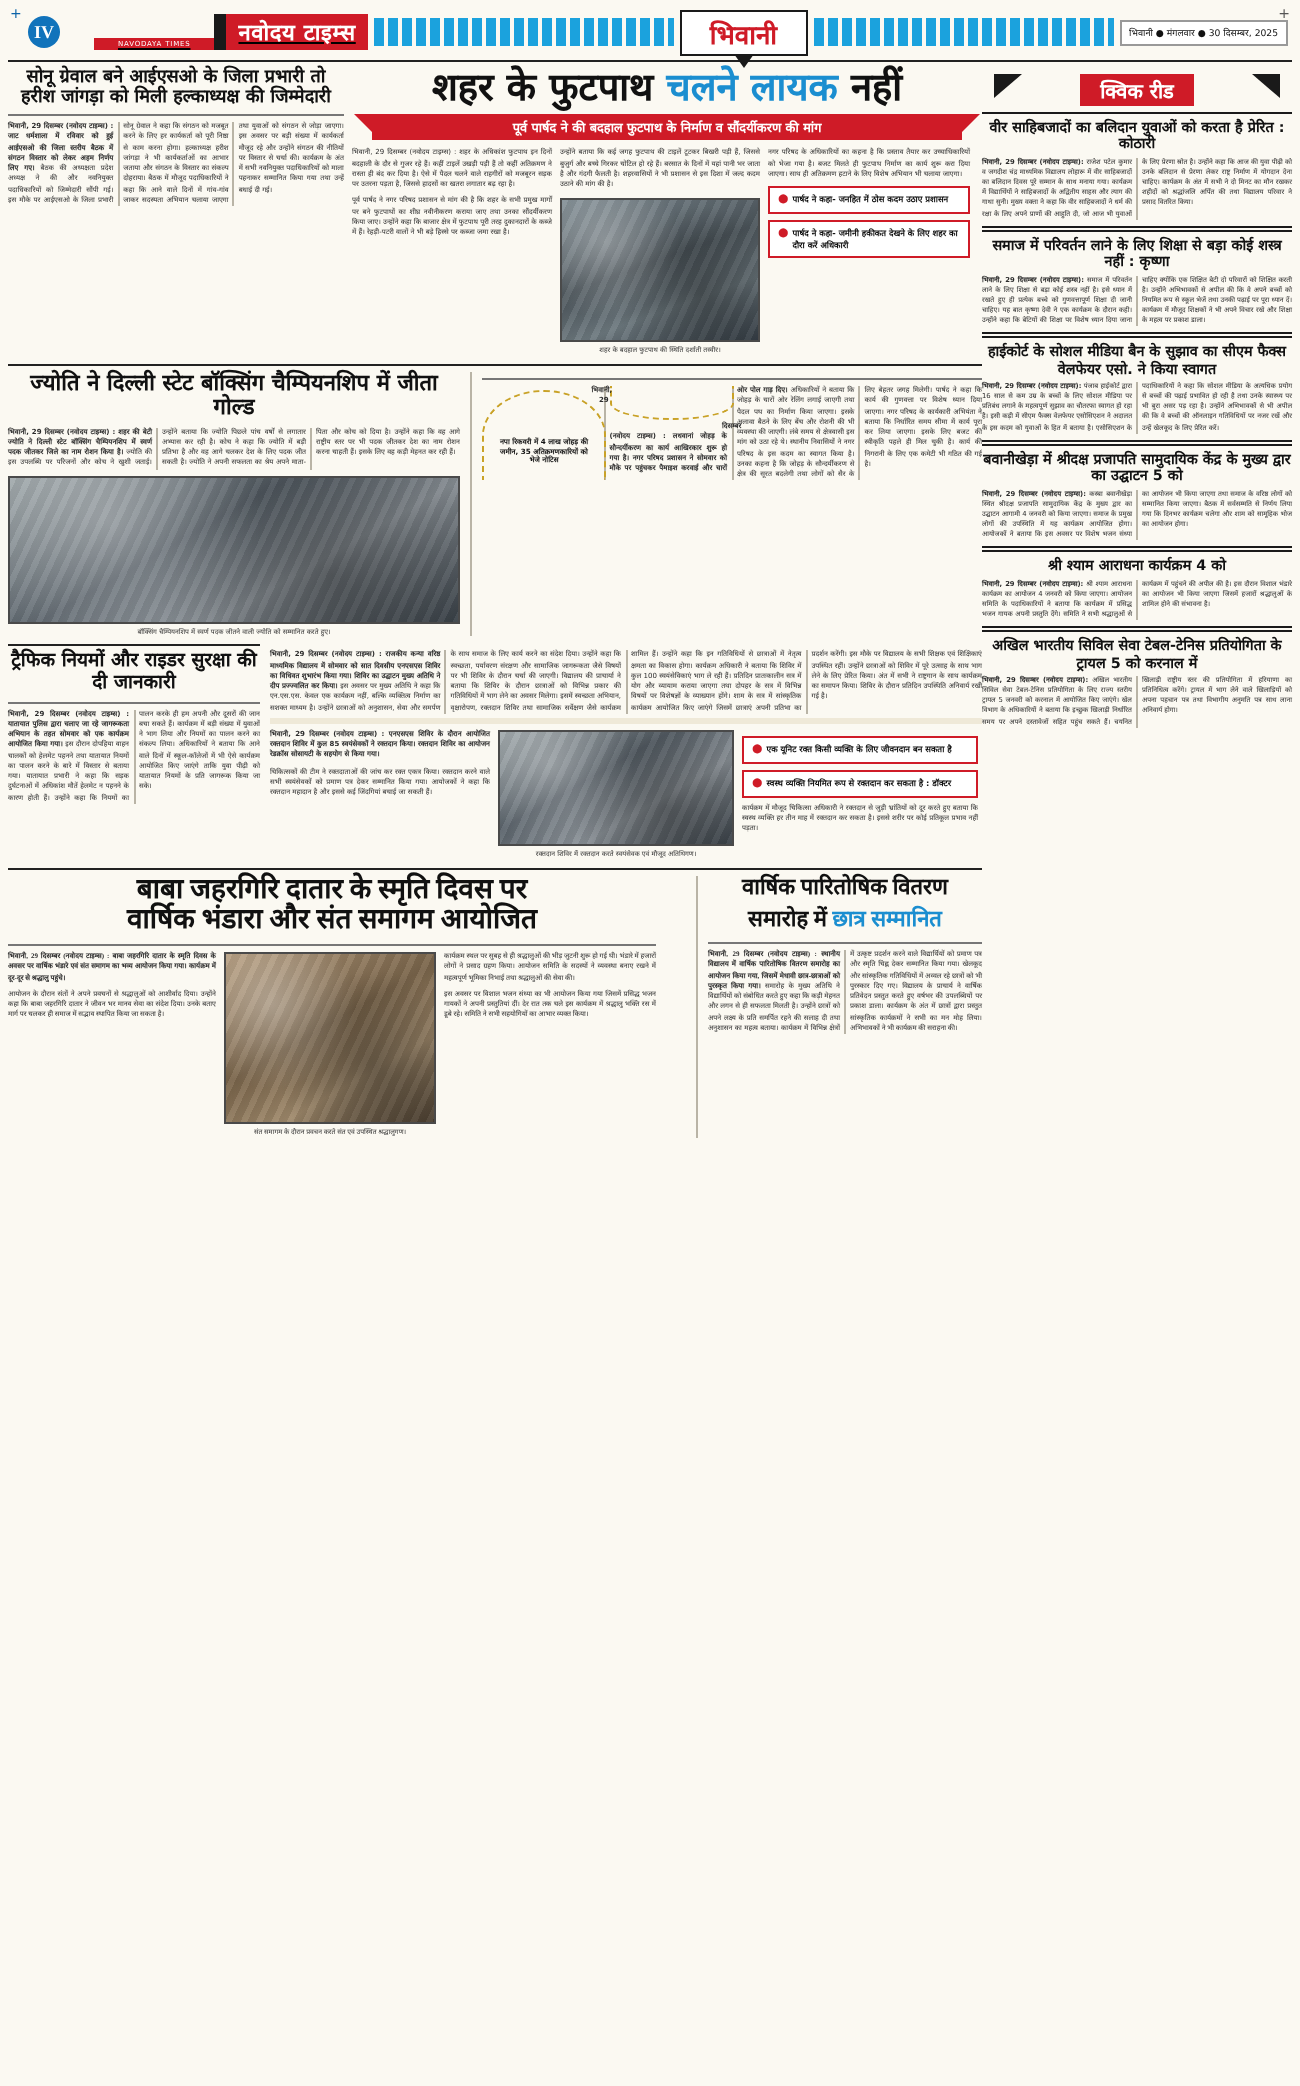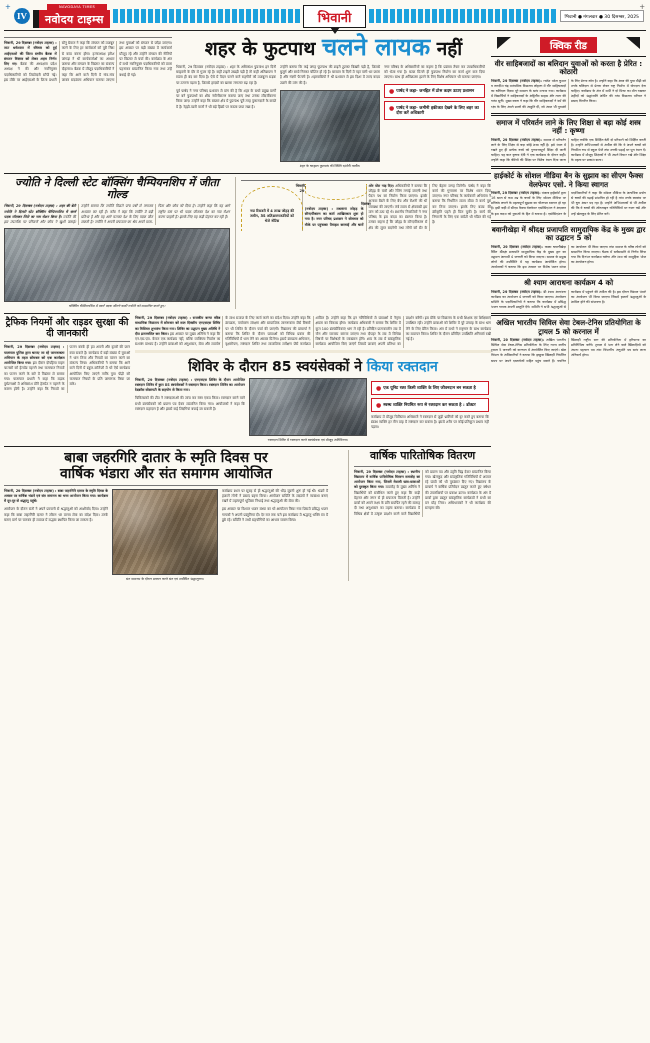--- a/index.html
+++ b/index.html
@@ -12,21 +12,21 @@
   }
   .page { width:650px; height:1043px; position:relative; padding:0 4px; }
 
   
   .masthead { height:30px; display:flex; align-items:center; gap:3px; padding:4px 2px 2px 2px; position:relative; }
   .reg-mark { position:absolute; left:1px; top:3px; font-size:7px; color:#0b63a8; }
   .reg-mark-r { position:absolute; right:1px; top:3px; font-size:7px; color:#555; }
   .iv-badge { width:16px; height:16px; border-radius:50%; background:#1173bb; color:#fff;
               font-size:9px; font-weight:bold; display:flex; align-items:center; justify-content:center;
               margin-left:8px; font-family:"Liberation Serif", serif; }
-  .logo-block { display:flex; flex-direction:column; align-items:flex-start; }
+  .logo-block { display:flex; align-items:flex-end;text-decoration:underline; }
   .logo-top { background:#cf1b27; color:#fff; font-size:3.5px; letter-spacing:.4px;
               padding:1px 12px; margin-left:14px; }
   .logo-main { background:#cf1b27; color:#fff; font-weight:bold; font-size:11px;
                padding:1px 6px 2px 6px; letter-spacing:.3px; border-left:6px solid #1a1a1a; }
   .bar-strip { flex:1; height:14px; background:repeating-linear-gradient(90deg,#1ba2dd 0 5px,#fbf9f2 5px 7px); }
   .city-tab { background:#fff; border:1.5px solid #1a1a1a; padding:1px 14px; position:relative; }
   .city-tab span { color:#cf1b27; font-weight:bold; font-size:13px; }
   .city-tab:after { content:""; position:absolute; left:50%; bottom:-7px; margin-left:-5px;
                     width:0;height:0;border-left:5px solid transparent;border-right:5px solid transparent;
                     border-top:7px solid #1a1a1a; }
@@ -180,31 +180,33 @@
       <div class="rc-body cols2" style="margin-top:2px;">
         <span style="font-weight:bold;">भिवानी, 29 दिसम्बर (नवोदय टाइम्स):</span>
         <span>अखिल भारतीय सिविल सेवा टेबल-टेनिस प्रतियोगिता के लिए राज्य स्तरीय ट्रायल 5 जनवरी को करनाल में आयोजित किए जाएंगे। खेल विभाग के अधिकारियों ने बताया कि इच्छुक खिलाड़ी निर्धारित समय पर अपने दस्तावेजों सहित पहुंच सकते हैं। चयनित खिलाड़ी राष्ट्रीय स्तर की प्रतियोगिता में हरियाणा का प्रतिनिधित्व करेंगे। ट्रायल में भाग लेने वाले खिलाड़ियों को अपना पहचान पत्र तथा विभागीय अनुमति पत्र साथ लाना अनिवार्य होगा।</span>
       </div>
     </div>
   </div>
 
   <div class="lead-wrap" style="margin-top:3px;">
 
     <div class="lead-left">
+      <div class="hl sec-head-c" style="font-size:9px;">सोनू ग्रेवाल बने आईएसओ के जिला प्रभारी तो हरीश जांगड़ा को मिली हल्काध्यक्ष की जिम्मेदारी</div>
       <div class="rule-thin" style="margin:3px 0;"></div>
       <div class="cols3 body-txt">
         <span style="font-weight:bold;">भिवानी, 29 दिसम्बर (नवोदय टाइम्स) : जाट धर्मशाला में रविवार को हुई आईएसओ की जिला स्तरीय बैठक में संगठन विस्तार को लेकर अहम निर्णय लिए गए।</span>
         <span>बैठक की अध्यक्षता प्रदेश अध्यक्ष ने की और नवनियुक्त पदाधिकारियों को जिम्मेदारी सौंपी गई। इस मौके पर आईएसओ के जिला प्रभारी सोनू ग्रेवाल ने कहा कि संगठन को मजबूत करने के लिए हर कार्यकर्ता को पूरी निष्ठा से काम करना होगा। हल्काध्यक्ष हरीश जांगड़ा ने भी कार्यकर्ताओं का आभार जताया और संगठन के विस्तार का संकल्प दोहराया। बैठक में मौजूद पदाधिकारियों ने कहा कि आने वाले दिनों में गांव-गांव जाकर सदस्यता अभियान चलाया जाएगा तथा युवाओं को संगठन से जोड़ा जाएगा। इस अवसर पर बड़ी संख्या में कार्यकर्ता मौजूद रहे और उन्होंने संगठन की नीतियों पर विस्तार से चर्चा की। कार्यक्रम के अंत में सभी नवनियुक्त पदाधिकारियों को माला पहनाकर सम्मानित किया गया तथा उन्हें बधाई दी गई।</span>
       </div>
     </div>
 
     <div class="lead-mid">
       <div class="sec-head-c">
-        <span class="hl" style="font-size:19px;">शहर के फुटपाथ </span><span class="hl hl-blue" style="font-size:24px;">चलने लायक</span><span class="hl" style="font-size:19px;"> नहीं</span>
-      </div>
+        <span class="hl" style="font-size:19px;">शहर के फुटपाथ </span><span class="hl hl-blue" style="font-size:19px;">चलने लायक</span><span class="hl" style="font-size:19px;"> नहीं</span>
+      </div>
+      <div class="kicker-red">पूर्व पार्षद ने की बदहाल फुटपाथ के निर्माण व सौंदर्यीकरण की मांग</div>
 
       <div style="display:flex; gap:4px; margin-top:4px;">
         <div style="width:100px;">
           <div class="body-txt">भिवानी, 29 दिसम्बर (नवोदय टाइम्स) : शहर के अधिकांश फुटपाथ इन दिनों बदहाली के दौर से गुजर रहे हैं। कहीं टाइलें उखड़ी पड़ी हैं तो कहीं अतिक्रमण ने रास्ता ही बंद कर दिया है। ऐसे में पैदल चलने वाले राहगीरों को मजबूरन सड़क पर उतरना पड़ता है, जिससे हादसों का खतरा लगातार बढ़ रहा है।</div>
           <div class="body-txt" style="margin-top:3px;">पूर्व पार्षद ने नगर परिषद प्रशासन से मांग की है कि शहर के सभी प्रमुख मार्गों पर बने फुटपाथों का शीघ्र नवीनीकरण कराया जाए तथा उनका सौंदर्यीकरण किया जाए। उन्होंने कहा कि बाजार क्षेत्र में फुटपाथ पूरी तरह दुकानदारों के कब्जे में हैं। रेहड़ी-पटरी वालों ने भी बड़े हिस्से पर कब्जा जमा रखा है।</div>
         </div>
         <div style="width:100px;">
           <div class="body-txt">उन्होंने बताया कि कई जगह फुटपाथ की टाइलें टूटकर बिखरी पड़ी हैं, जिससे बुजुर्ग और बच्चे गिरकर चोटिल हो रहे हैं। बरसात के दिनों में यहां पानी भर जाता है और गंदगी फैलती है। शहरवासियों ने भी प्रशासन से इस दिशा में जल्द कदम उठाने की मांग की है।</div>
           <div class="photo" style="height:72px; margin-top:4px;"></div>
           <div class="cap" style="margin-top:2px;">शहर के बदहाल फुटपाथ की स्थिति दर्शाती तस्वीर।</div>
@@ -225,21 +227,21 @@
           </div>
         </div>
       </div>
     </div>
   </div>
 
   <div class="rule" style="margin-top:4px; width:487px;"></div>
 
   <div style="display:flex; gap:5px; margin-top:3px; width:487px;">
 
-    <div style="width:226px;font-style:italic;">
+    <div style="width:226px;">
       <div class="hl sec-head-c" style="font-size:11px;">ज्योति ने दिल्ली स्टेट बॉक्सिंग चैम्पियनशिप में जीता गोल्ड</div>
       <div class="cols3 body-txt" style="margin-top:3px;">
         <span style="font-weight:bold;">भिवानी, 29 दिसम्बर (नवोदय टाइम्स) : शहर की बेटी ज्योति ने दिल्ली स्टेट बॉक्सिंग चैम्पियनशिप में स्वर्ण पदक जीतकर जिले का नाम रोशन किया है।</span>
         <span>ज्योति की इस उपलब्धि पर परिजनों और कोच ने खुशी जताई। उन्होंने बताया कि ज्योति पिछले पांच वर्षों से लगातार अभ्यास कर रही है। कोच ने कहा कि ज्योति में बड़ी प्रतिभा है और वह आगे चलकर देश के लिए पदक जीत सकती है।</span>
         <span>ज्योति ने अपनी सफलता का श्रेय अपने माता-पिता और कोच को दिया है। उन्होंने कहा कि वह आगे राष्ट्रीय स्तर पर भी पदक जीतकर देश का नाम रोशन करना चाहती हैं। इसके लिए वह कड़ी मेहनत कर रही हैं।</span>
       </div>
       <div class="photo people" style="height:74px; margin-top:3px;"></div>
       <div class="cap" style="margin-top:2px;">बॉक्सिंग चैम्पियनशिप में स्वर्ण पदक जीतने वाली ज्योति को सम्मानित करते हुए।</div>
     </div>
 
@@ -271,23 +273,20 @@
       <div class="cols4 body-txt" style="margin-top:3px;">
         <span style="font-weight:bold;">भिवानी, 29 दिसम्बर (नवोदय टाइम्स) : राजकीय कन्या वरिष्ठ माध्यमिक विद्यालय में सोमवार को सात दिवसीय एनएसएस शिविर का विधिवत शुभारंभ किया गया। शिविर का उद्घाटन मुख्य अतिथि ने दीप प्रज्ज्वलित कर किया।</span>
         <span>इस अवसर पर मुख्य अतिथि ने कहा कि एन.एस.एस. केवल एक कार्यक्रम नहीं, बल्कि व्यक्तित्व निर्माण का सशक्त माध्यम है। उन्होंने छात्राओं को अनुशासन, सेवा और समर्पण के साथ समाज के लिए कार्य करने का संदेश दिया। उन्होंने कहा कि स्वच्छता, पर्यावरण संरक्षण और सामाजिक जागरूकता जैसे विषयों पर भी शिविर के दौरान चर्चा की जाएगी।</span>
         <span>विद्यालय की प्राचार्या ने बताया कि शिविर के दौरान छात्राओं को विभिन्न प्रकार की गतिविधियों में भाग लेने का अवसर मिलेगा। इसमें स्वच्छता अभियान, वृक्षारोपण, रक्तदान शिविर तथा सामाजिक सर्वेक्षण जैसे कार्यक्रम शामिल हैं। उन्होंने कहा कि इन गतिविधियों से छात्राओं में नेतृत्व क्षमता का विकास होगा।</span>
         <span>कार्यक्रम अधिकारी ने बताया कि शिविर में कुल 100 स्वयंसेविकाएं भाग ले रही हैं। प्रतिदिन प्रातःकालीन सत्र में योग और व्यायाम कराया जाएगा तथा दोपहर के सत्र में विभिन्न विषयों पर विशेषज्ञों के व्याख्यान होंगे। शाम के सत्र में सांस्कृतिक कार्यक्रम आयोजित किए जाएंगे जिसमें छात्राएं अपनी प्रतिभा का प्रदर्शन करेंगी।</span>
         <span>इस मौके पर विद्यालय के सभी शिक्षक एवं शिक्षिकाएं उपस्थित रहीं। उन्होंने छात्राओं को शिविर में पूरे उत्साह के साथ भाग लेने के लिए प्रेरित किया। अंत में सभी ने राष्ट्रगान के साथ कार्यक्रम का समापन किया। शिविर के दौरान प्रतिदिन उपस्थिति अनिवार्य रखी गई है।</span>
       </div>
 
       <div style="background:#efe9d8; height:3px; margin-top:2px;"></div>
 
-      <div class="sec-head-c" style="margin-top:3px;">
-        <span class="hl" style="font-size:14px;">शिविर के दौरान 85 स्वयंसेवकों ने </span><span class="hl hl-blue" style="font-size:14px;">किया रक्तदान</span>
-      </div>
 
       <div style="display:flex; gap:4px; margin-top:3px;">
         <div style="width:110px;">
           <div class="body-txt" style="font-weight:bold;">भिवानी, 29 दिसम्बर (नवोदय टाइम्स) : एनएसएस शिविर के दौरान आयोजित रक्तदान शिविर में कुल 85 स्वयंसेवकों ने रक्तदान किया। रक्तदान शिविर का आयोजन रेडक्रॉस सोसायटी के सहयोग से किया गया।</div>
           <div class="body-txt" style="margin-top:3px;">चिकित्सकों की टीम ने रक्तदाताओं की जांच कर रक्त एकत्र किया। रक्तदान करने वाले सभी स्वयंसेवकों को प्रमाण पत्र देकर सम्मानित किया गया। आयोजकों ने कहा कि रक्तदान महादान है और इससे कई जिंदगियां बचाई जा सकती हैं।</div>
         </div>
         <div style="width:118px;">
           <div class="photo people" style="height:58px;"></div>
           <div class="cap" style="margin-top:2px;">रक्तदान शिविर में रक्तदान करते स्वयंसेवक एवं मौजूद अतिथिगण।</div>
         </div>
@@ -305,21 +304,21 @@
             </div>
           </div>
           <div class="body-txt" style="margin-top:2px;">कार्यक्रम में मौजूद चिकित्सा अधिकारी ने रक्तदान से जुड़ी भ्रांतियों को दूर करते हुए बताया कि स्वस्थ व्यक्ति हर तीन माह में रक्तदान कर सकता है। इससे शरीर पर कोई प्रतिकूल प्रभाव नहीं पड़ता।</div>
         </div>
       </div>
     </div>
   </div>
 
   <div class="rule" style="margin-top:4px; width:487px;"></div>
 
-  <div style="display:flex; gap:20px; margin-top:3px; width:487px;">
+  <div style="display:flex; gap:20px; margin-top:3px; width:487px;font-family:Liberation Serif, serif;">
 
     <div style="width:330px;">
       <div class="hl sec-head-c" style="font-size:14px;">बाबा जहरगिरि दातार के स्मृति दिवस पर</div>
       <div class="hl sec-head-c" style="font-size:14px;">वार्षिक भंडारा और संत समागम आयोजित</div>
       <div class="rule-thin" style="margin:3px 0;"></div>
       <div style="display:flex; gap:4px;">
         <div style="width:104px;">
           <div class="body-txt" style="font-weight:bold;">भिवानी, 29 दिसम्बर (नवोदय टाइम्स) : बाबा जहरगिरि दातार के स्मृति दिवस के अवसर पर वार्षिक भंडारे एवं संत समागम का भव्य आयोजन किया गया। कार्यक्रम में दूर-दूर से श्रद्धालु पहुंचे।</div>
           <div class="body-txt" style="margin-top:3px;">आयोजन के दौरान संतों ने अपने प्रवचनों से श्रद्धालुओं को आशीर्वाद दिया। उन्होंने कहा कि बाबा जहरगिरि दातार ने जीवन भर मानव सेवा का संदेश दिया। उनके बताए मार्ग पर चलकर ही समाज में सद्भाव स्थापित किया जा सकता है।</div>
         </div>
@@ -329,20 +328,23 @@
         </div>
         <div style="width:106px;">
           <div class="body-txt">कार्यक्रम स्थल पर सुबह से ही श्रद्धालुओं की भीड़ जुटनी शुरू हो गई थी। भंडारे में हजारों लोगों ने प्रसाद ग्रहण किया। आयोजन समिति के सदस्यों ने व्यवस्था बनाए रखने में महत्वपूर्ण भूमिका निभाई तथा श्रद्धालुओं की सेवा की।</div>
           <div class="body-txt" style="margin-top:3px;">इस अवसर पर विशाल भजन संध्या का भी आयोजन किया गया जिसमें प्रसिद्ध भजन गायकों ने अपनी प्रस्तुतियां दीं। देर रात तक चले इस कार्यक्रम में श्रद्धालु भक्ति रस में डूबे रहे। समिति ने सभी सहयोगियों का आभार व्यक्त किया।</div>
         </div>
       </div>
     </div>
 
     <div style="width:152px; border-left:.5px solid #b9b4a6; padding-left:5px;">
       <div class="hl sec-head-c" style="font-size:11px;">वार्षिक पारितोषिक वितरण</div>
+      <div class="sec-head-c">
+        <span class="hl" style="font-size:11px;">समारोह में </span><span class="hl hl-blue" style="font-size:11px;">छात्र सम्मानित</span>
+      </div>
       <div class="rule-thin" style="margin:3px 0;"></div>
       <div class="cols2 body-txt">
         <span style="font-weight:bold;">भिवानी, 29 दिसम्बर (नवोदय टाइम्स) : स्थानीय विद्यालय में वार्षिक पारितोषिक वितरण समारोह का आयोजन किया गया, जिसमें मेधावी छात्र-छात्राओं को पुरस्कृत किया गया।</span>
         <span>समारोह के मुख्य अतिथि ने विद्यार्थियों को संबोधित करते हुए कहा कि कड़ी मेहनत और लगन से ही सफलता मिलती है। उन्होंने छात्रों को अपने लक्ष्य के प्रति समर्पित रहने की सलाह दी तथा अनुशासन का महत्व बताया।</span>
         <span>कार्यक्रम में विभिन्न क्षेत्रों में उत्कृष्ट प्रदर्शन करने वाले विद्यार्थियों को प्रमाण पत्र और स्मृति चिह्न देकर सम्मानित किया गया। खेलकूद और सांस्कृतिक गतिविधियों में अव्वल रहे छात्रों को भी पुरस्कार दिए गए।</span>
         <span>विद्यालय के प्राचार्य ने वार्षिक प्रतिवेदन प्रस्तुत करते हुए वर्षभर की उपलब्धियों पर प्रकाश डाला। कार्यक्रम के अंत में छात्रों द्वारा प्रस्तुत सांस्कृतिक कार्यक्रमों ने सभी का मन मोह लिया। अभिभावकों ने भी कार्यक्रम की सराहना की।</span>
       </div>
     </div>
   </div>
 

